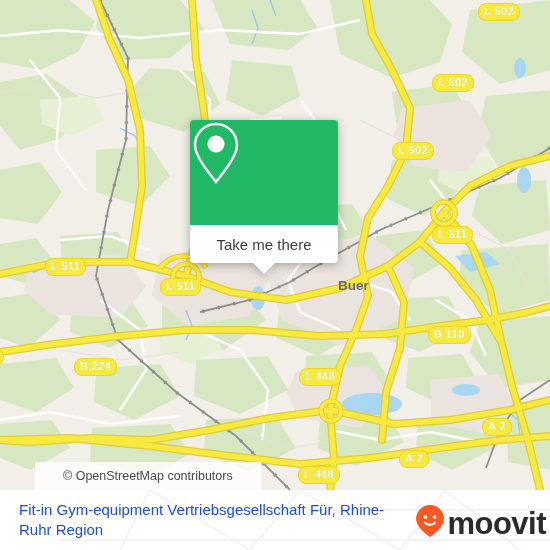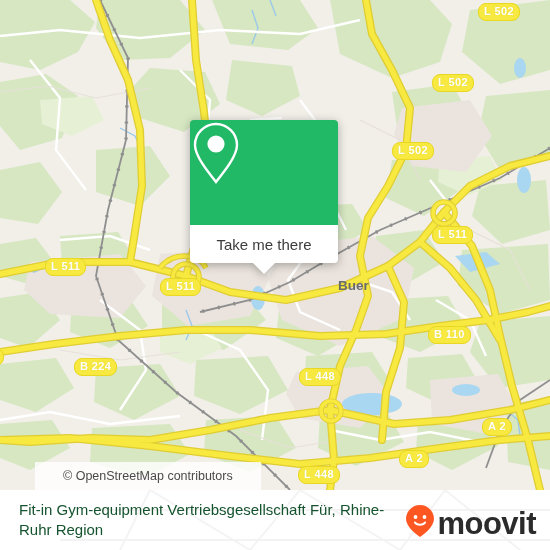--- a/index.html
+++ b/index.html
@@ -88,26 +88,26 @@
 
   
   .footer{
     position:absolute;left:0;top:490px;width:550px;height:60px;
     background:#ffffff;
     overflow:hidden;
   }
   .footer-lines{position:absolute;left:0;top:0;opacity:.5;}
   .footer-title{
     position:absolute;left:19px;top:10px;width:370px;
-    color:#14532d;
+    color:#1d4ed8;
     font-size:15px;
     line-height:20px;
   }
   .logo{
-    position:absolute;right:14px;top:14px;
+    position:absolute;right:4px;top:14px;
     display:flex;align-items:center;
   }
   .logo-word{
     color:#2b2b2b;
     font-size:31px;
     font-weight:bold;
     letter-spacing:-.5px;
     line-height:31px;
     margin-left:2px;
   }

